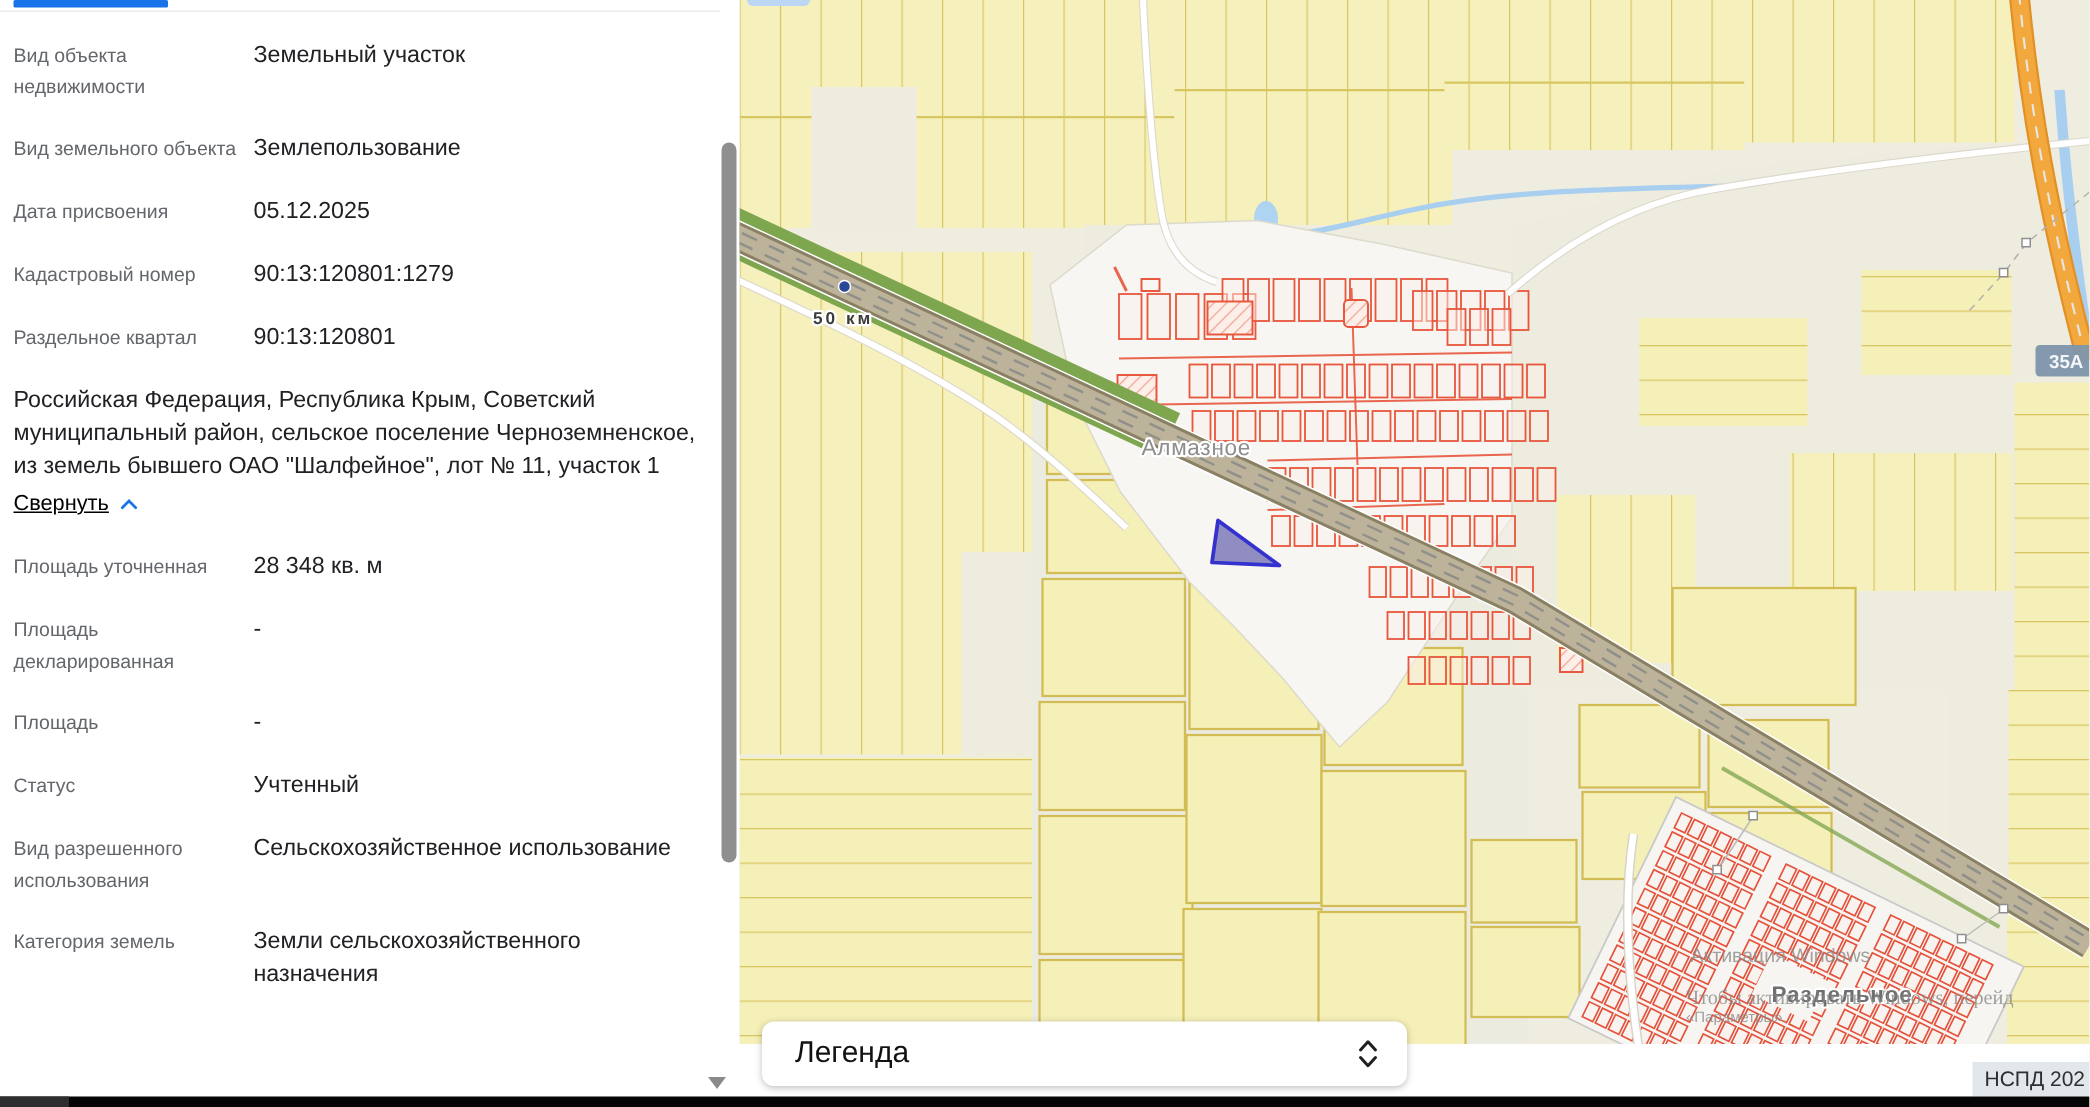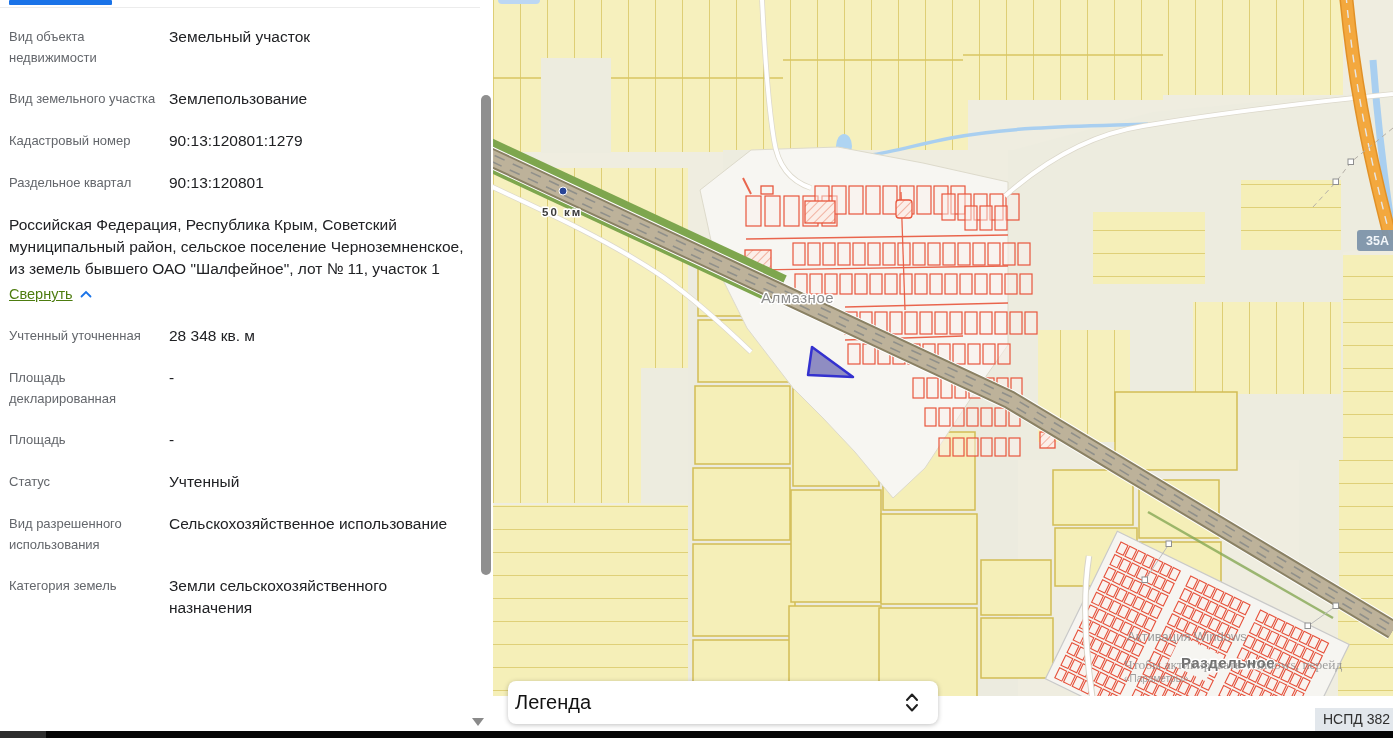--- a/index.html
+++ b/index.html
@@ -8,39 +8,39 @@
     font-family:"Liberation Sans",sans-serif;
   }
   
   .panel{position:absolute;left:0;top:0;width:480px;height:731px;background:#fff;overflow:hidden;padding-left:24px;}
   .tab-indicator{position:absolute;left:9px;top:0;width:103px;height:5px;background:#1a73e8;border-radius:1px;}
   .divider{position:absolute;left:0;top:7px;width:480px;height:1px;background:#ececec;}
   .rows{position:absolute;left:9px;top:26px;width:462px;}
   .row{display:flex;margin-bottom:20px;}
   .row-label{width:152px;flex:0 0 152px;padding-right:8px;font-size:13px;line-height:21px;color:#63666b;}
   .row-value{flex:1;font-size:15.5px;line-height:22px;color:#202124;}
-  .collapse-link{display:inline-flex;align-items:center;gap:7px;margin-top:3px;color:#4d7c0f;font-size:14.5px;cursor:pointer;}
+  .collapse-link{display:inline-flex;align-items:center;gap:7px;margin-top:3px;color:#000000;font-size:14.5px;cursor:pointer;}
   .collapse-link span{text-decoration:underline;}
   
   .scroll-thumb{position:absolute;left:481px;top:95px;width:10px;height:480px;background:#8f8f8f;border-radius:5px;}
   .scroll-arrow{position:absolute;left:472px;top:718px;width:0;height:0;
     border-left:6px solid transparent;border-right:6px solid transparent;border-top:8px solid #8a8a8a;}
   
   .map{position:absolute;left:493px;top:0;width:900px;height:696px;overflow:hidden;background:#efede0;}
   .map-control-partial{position:absolute;left:498px;top:0;width:42px;height:4px;background:#bcd7f3;border-radius:0 0 6px 6px;}
   svg text{font-family:"Liberation Sans",sans-serif;}
   .halo{paint-order:stroke;stroke:#fff;stroke-width:3px;stroke-linejoin:round;}
   .town{fill:#8d8d8d;font-size:15px;letter-spacing:0.5px;}
   .town2{fill:#6f6f6f;font-size:15px;font-weight:bold;letter-spacing:0.5px;}
   .km{fill:#3c3c3c;font-size:11.5px;font-weight:bold;letter-spacing:2px;}
   .shield-text{fill:#f2f6fa;font-size:12.5px;font-weight:bold;}
   
   .legend{position:absolute;left:508px;top:681px;width:430px;height:43px;background:#fff;border-radius:8px;
     box-shadow:0 1px 5px rgba(0,0,0,.25);display:flex;align-items:center;justify-content:space-between;cursor:pointer;}
-  .legend-title{margin-left:7px;font-size:20px;color:#121212;}
+  .legend-title{margin-left:22px;font-size:20px;color:#121212;}
   .legend-icon{margin-right:18px;}
   
   .wm{position:absolute;color:#8a8a8a;opacity:.8;white-space:nowrap;pointer-events:none;}
   .wm1{left:1127px;top:629px;font-size:13px;}
   .wm2{left:1124px;top:657px;font-size:13.5px;font-family:Liberation Serif, serif;}
   .wm3{left:1124px;top:673px;font-size:10px;}
   .attribution{position:absolute;right:0;bottom:7px;height:23px;line-height:23px;background:rgba(223,229,234,.92);
     padding:0 3px 0 8px;font-size:14px;color:#2f2f2f;white-space:nowrap;}
   .bottom-bar{position:absolute;left:0;bottom:0;width:1393px;height:7px;background:#050505;}
   .bottom-bar-stub{position:absolute;left:0;bottom:0;width:46px;height:7px;background:#2e2e2e;}
@@ -50,41 +50,45 @@
 
 <div class="panel">
   <div class="tab-indicator"></div>
   <div class="divider"></div>
   <div class="rows" id="rows">
       <div class="row">
         <div class="row-label">Вид объекта недвижимости</div>
         <div class="row-value">Земельный участок</div>
       </div>
       <div class="row">
-        <div class="row-label">Вид земельного участка</div>
+        <div class="row-label">Вид земельного объекта</div>
         <div class="row-value">Землепользование</div>
+      </div>
+      <div class="row">
+        <div class="row-label">Дата присвоения</div>
+        <div class="row-value">05.12.2025</div>
       </div>
       <div class="row">
         <div class="row-label">Кадастровый номер</div>
         <div class="row-value">90:13:120801:1279</div>
       </div>
       <div class="row">
         <div class="row-label">Раздельное квартал</div>
         <div class="row-value">90:13:120801</div>
       </div>
       <div class="row">
         <div class="row-value">Российская Федерация, Республика Крым, Советский муниципальный район, сельское поселение Черноземненское, из земель бывшего ОАО "Шалфейное", лот № 11, участок 1<div class="collapse-link">
             <span>Свернуть</span>
             <svg width="12" height="8" viewBox="0 0 12 8">
               <polyline points="1.5,6.5 6,2 10.5,6.5" fill="none" stroke="#1a73e8" stroke-width="1.8" stroke-linecap="round"></polyline>
             </svg>
           </div></div>
       </div>
       <div class="row">
-        <div class="row-label">Учтенный уточненная</div>
+        <div class="row-label">Площадь уточненная</div>
         <div class="row-value">28 348 кв. м</div>
       </div>
       <div class="row">
         <div class="row-label">Площадь декларированная</div>
         <div class="row-value">-</div>
       </div>
       <div class="row">
         <div class="row-label">Площадь</div>
         <div class="row-value">-</div>
       </div>
@@ -604,15 +608,15 @@
   <svg class="legend-icon" width="16" height="24" viewBox="0 0 16 24">
     <polyline points="3,9 8,3.5 13,9" fill="none" stroke="#1f1f1f" stroke-width="2" stroke-linecap="round" stroke-linejoin="round"></polyline>
     <polyline points="3,14 8,19.5 13,14" fill="none" stroke="#1f1f1f" stroke-width="2" stroke-linecap="round" stroke-linejoin="round"></polyline>
   </svg>
 </div>
 
 <div class="wm wm1">Активация Windows</div>
 <div class="wm wm2">Чтобы активировать Windows, перейд</div>
 <div class="wm wm3">«Параметры».</div>
 
-<div class="attribution">НСПД 382</div>
+<div class="attribution">НСПД 202</div>
 <div class="bottom-bar"></div>
 <div class="bottom-bar-stub"></div>
 
 </body></html>

